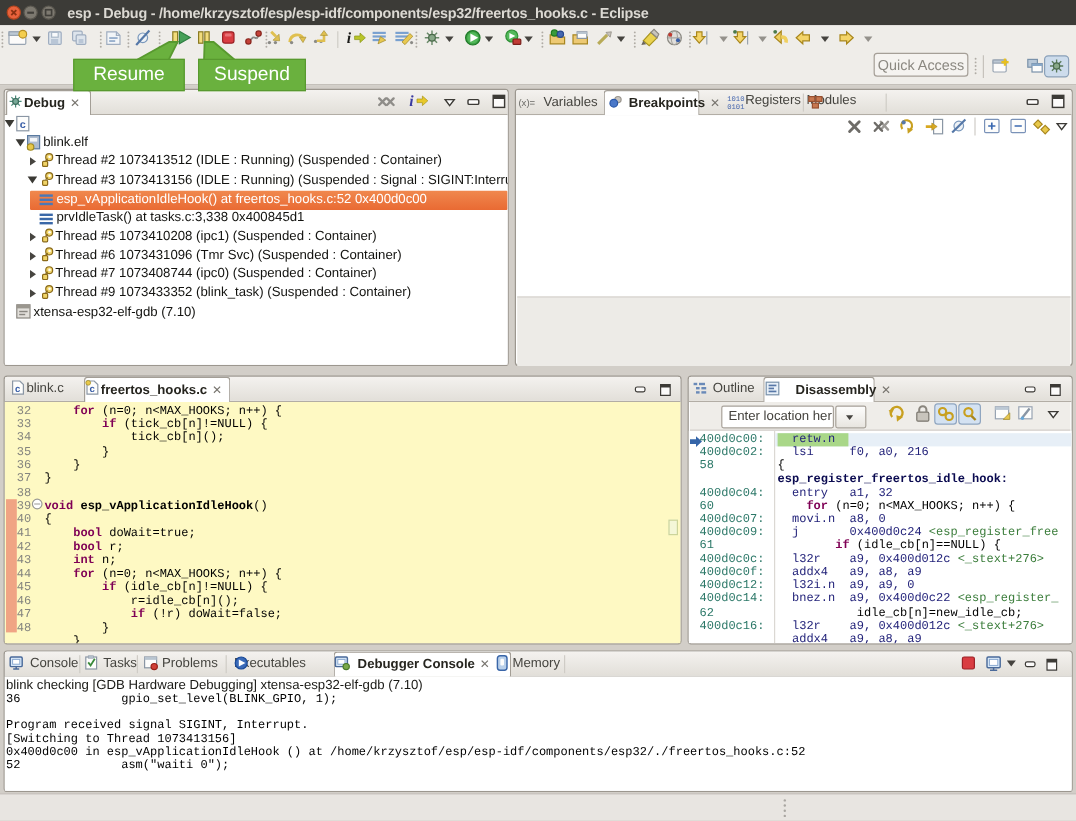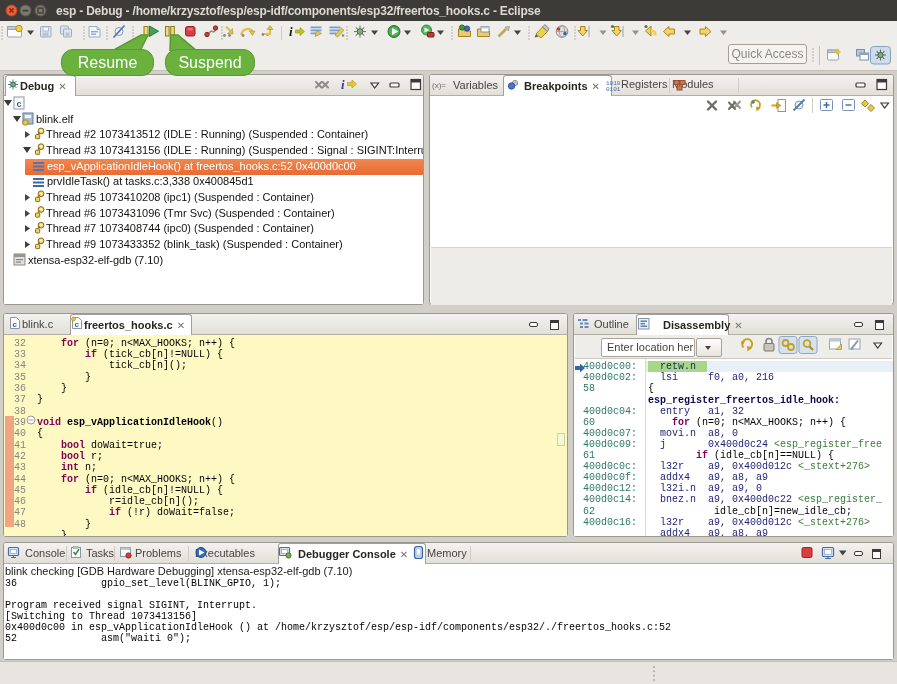--- a/index.html
+++ b/index.html
@@ -9,21 +9,21 @@
 .panel{position:absolute;background:#fff;border:1px solid #9c978f;border-radius:3px}
 .tabbar{position:absolute;left:0;right:0;top:0;height:21px;background:linear-gradient(#f4f2ef,#e2dfd9);border-bottom:1px solid #b2ada5;border-radius:2px 2px 0 0}
 .tab{position:absolute;top:0;height:21px;font-size:11px;color:#45443f;white-space:nowrap;line-height:21px}
 .atab{position:absolute;top:0;height:21px;background:#fff;border:1px solid #a39e96;border-bottom:none;border-radius:3px 3px 0 0;font-size:11px;font-weight:bold;color:#26251f;white-space:nowrap;line-height:20px}
 .x{font-weight:normal;color:#77746e;margin-left:4px;font-size:10px}
 .row{position:absolute;font-size:11px;color:#131310;white-space:pre}
 .mono{font-family:"Liberation Mono",monospace;font-size:10px;color:#000;white-space:pre;position:absolute;line-height:11.31px}
 .k{color:#7f0055;font-weight:bold}
 .mini{position:absolute;width:9px;height:5px;border:1.2px solid #3c3a36;border-radius:2px;background:#fcfbfa}
 .maxi{position:absolute;width:9.5px;height:9.5px;border:1.2px solid #3c3a36;border-top:3px solid #3c3a36;background:#fcfbfa}
-.callout{position:absolute;background:#6ab13e;border:1.5px solid #58992f;border-radius:12px;color:#fff;font-size:16px;text-align:center;z-index:30}
+.callout{position:absolute;background:#6ab13e;border:1.5px solid #58992f;border-radius:0;color:#fff;font-size:16px;text-align:center;z-index:30}
 .vsep{position:absolute;width:1px;background:#cfccc6}
 </style></head>
 <body>
 
 <div class="abs" style="left:0;top:0;width:897px;height:21px;background:#3c3b37"></div>
 <svg class="abs" style="left:0;top:0" width="120" height="21">
  <circle cx="11.5" cy="10.5" r="5.5" fill="#e8623c" stroke="#b4451f" stroke-width="1"></circle>
  <path d="M9.4 8.4 L13.6 12.6 M13.6 8.4 L9.4 12.6" stroke="#8a3113" stroke-width="1.5"></path>
  <circle cx="25.5" cy="10.5" r="5.5" fill="#7d7970" stroke="#5a574f"></circle>
  <rect x="22.7" y="9.7" width="5.6" height="1.8" fill="#413f3a"></rect>
@@ -286,21 +286,21 @@
   <rect x="10" y="158" width="11" height="11" fill="#e2dfda" stroke="#8a8781"></rect>
   <rect x="10" y="158" width="11" height="3" fill="#9a968e"></rect>
   <rect x="12" y="163" width="7" height="1.2" fill="#8a8781"></rect>
       <rect x="12" y="165.5" width="5" height="1.2" fill="#8a8781"></rect>
  </svg>
 </div>
 
 <div class="panel" style="left:429px;top:74px;width:465px;height:231px">
  <div class="tabbar"></div>
  <div class="tab" style="left:2px"><span style="margin-left:21px">Variables</span></div>
- <div class="atab" style="left:73px;width:109px"><span style="margin-left:20px">Breakpoints</span><span class="x">✕</span></div>
+ <div class="atab" style="left:73px;width:80px"><span style="margin-left:20px">Breakpoints</span><span class="x">✕</span></div>
  <div class="vsep" style="left:239px;top:3px;height:15px"></div>
  <div class="vsep" style="left:308px;top:3px;height:15px"></div>
  <div class="abs" style="left:1px;top:172px;right:1px;height:58px;background:#edebe7;border-top:1px solid #d6d3cd"></div>
 </div>
 <div class="tab" style="left:604px;top:74px"><span style="margin-left:17px">Registers</span></div>
 <div class="tab" style="left:672px;top:74px"><span style="margin-left:0">Modules</span></div>
 <svg class="abs" style="left:429px;top:74px" width="465" height="45" id="bphdr">
 <text x="3" y="14" font-size="8" fill="#6a6a66" font-family="Liberation Sans">(x)=</text>
 <circle cx="86" cy="9" r="2.6" fill="#c8c4be" stroke="#9a968e"></circle>
 <circle cx="82.5" cy="12" r="3.2" fill="#4a78c8" stroke="#2a58a8"></circle>

